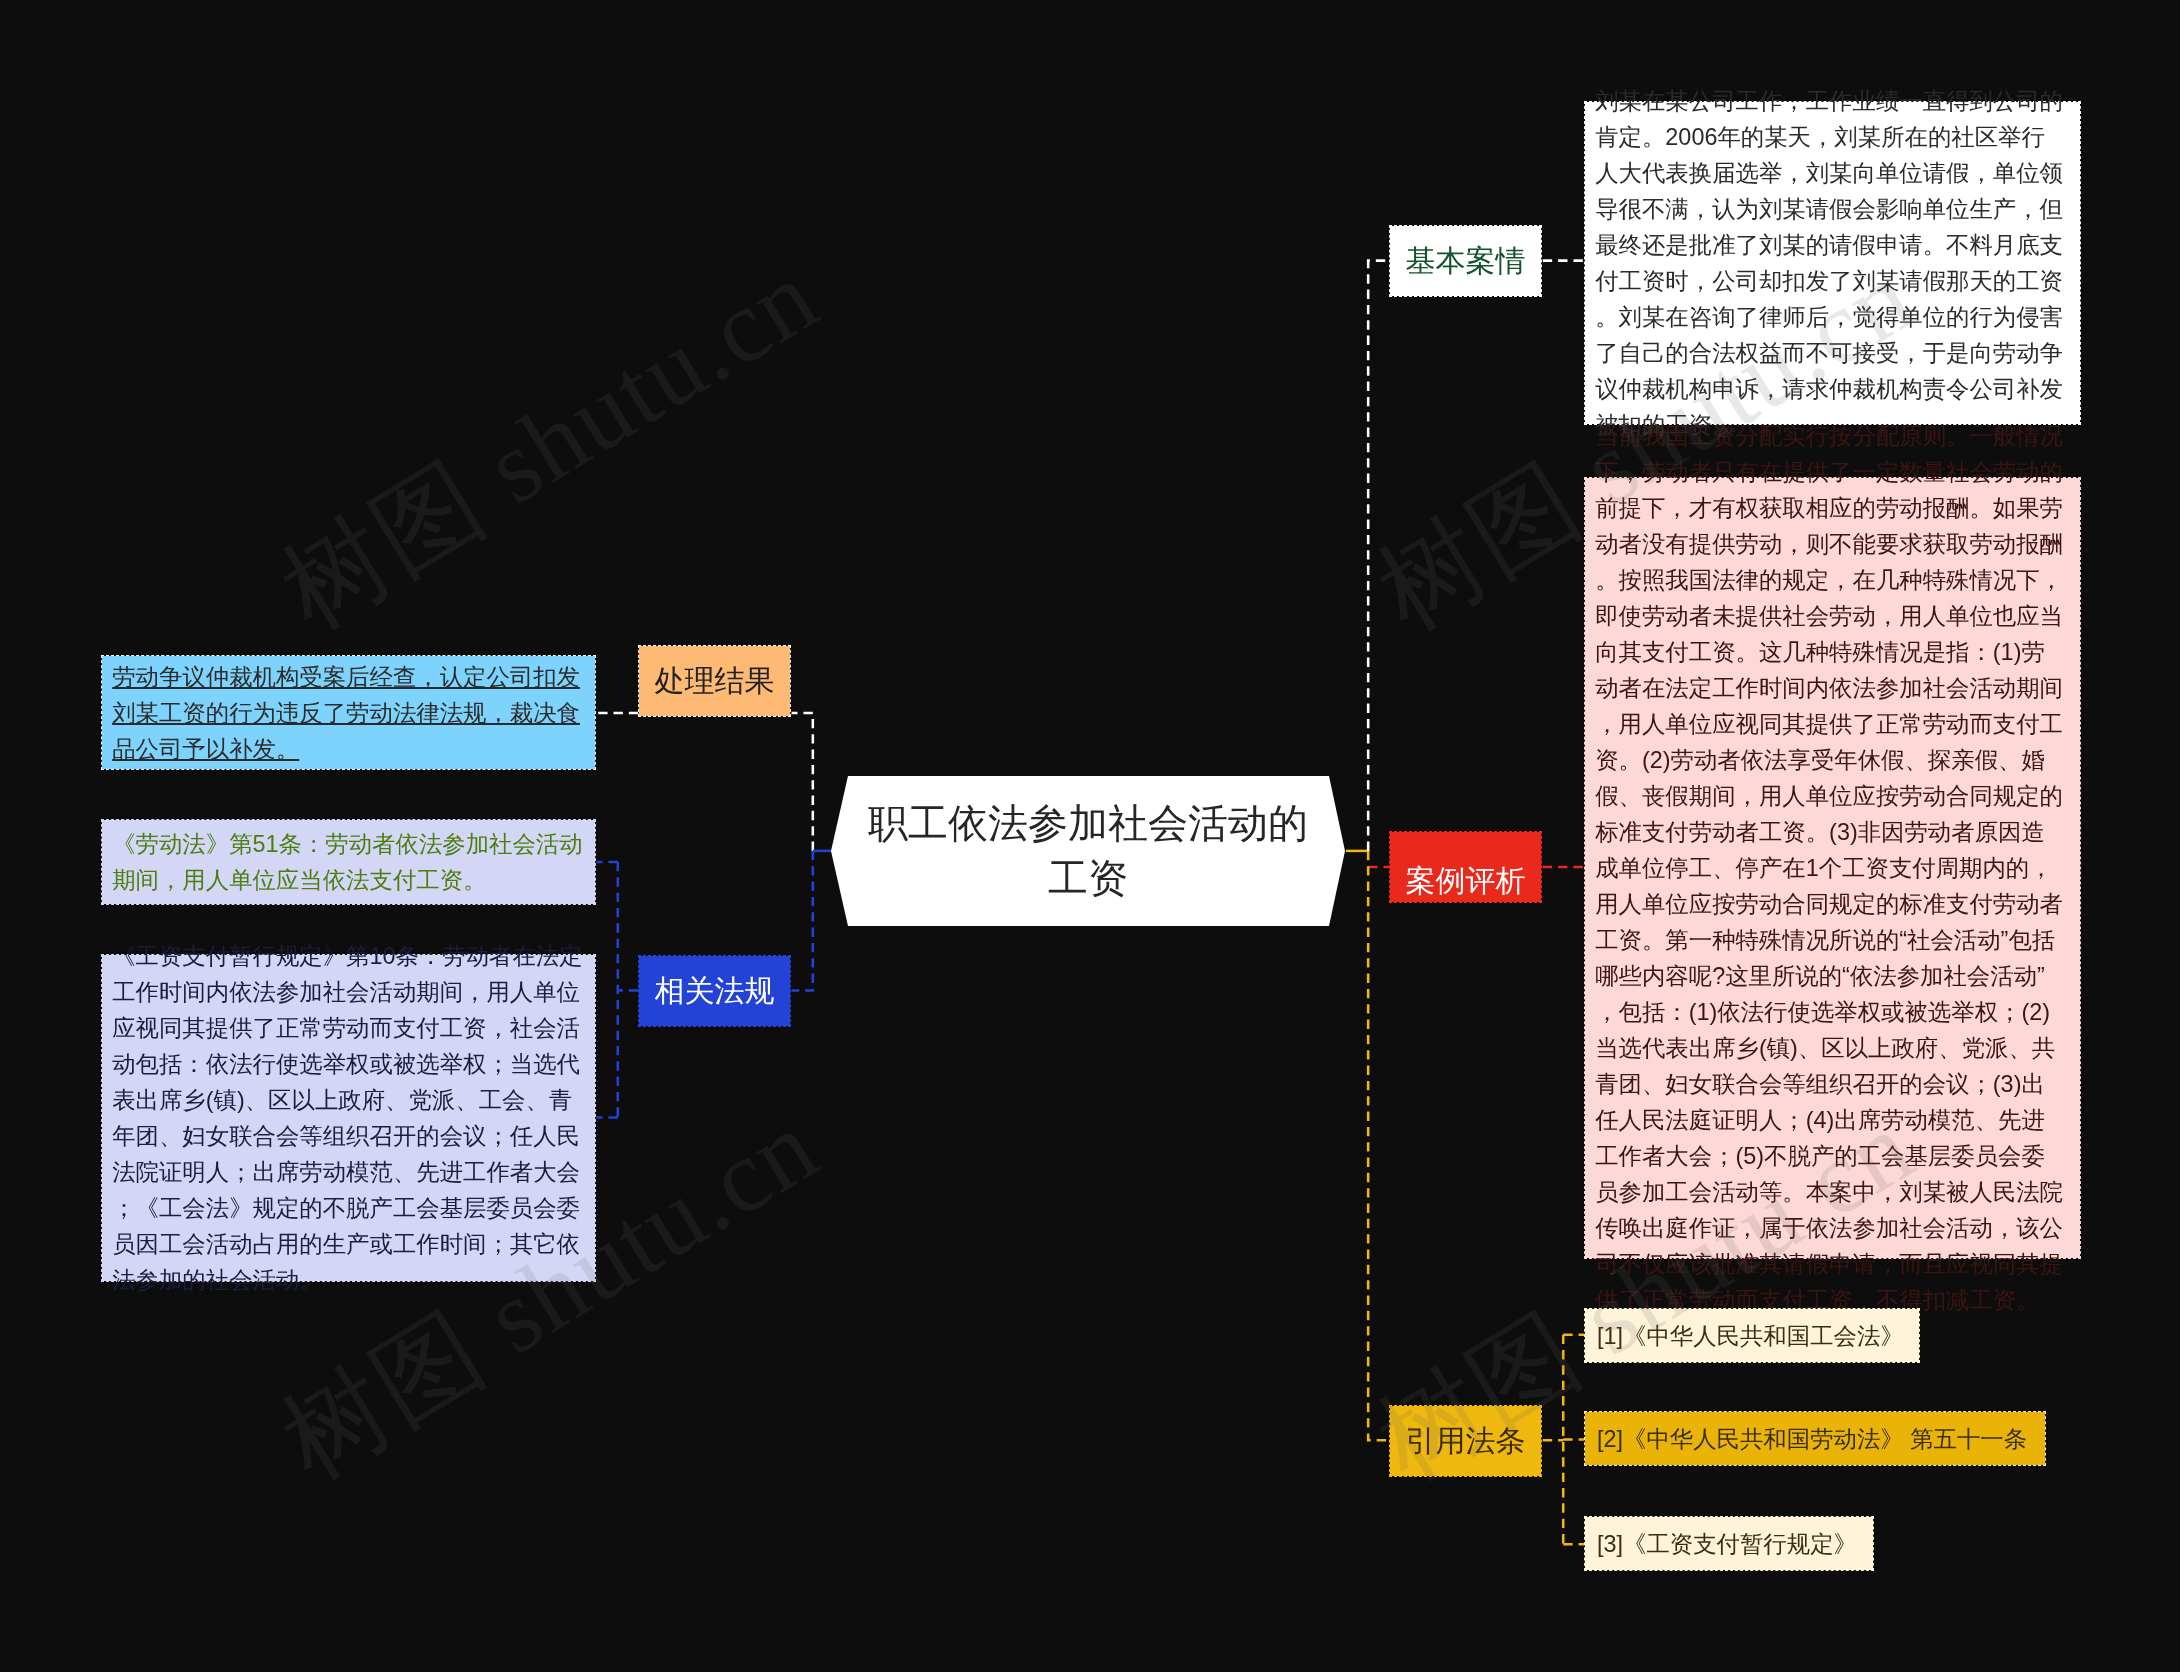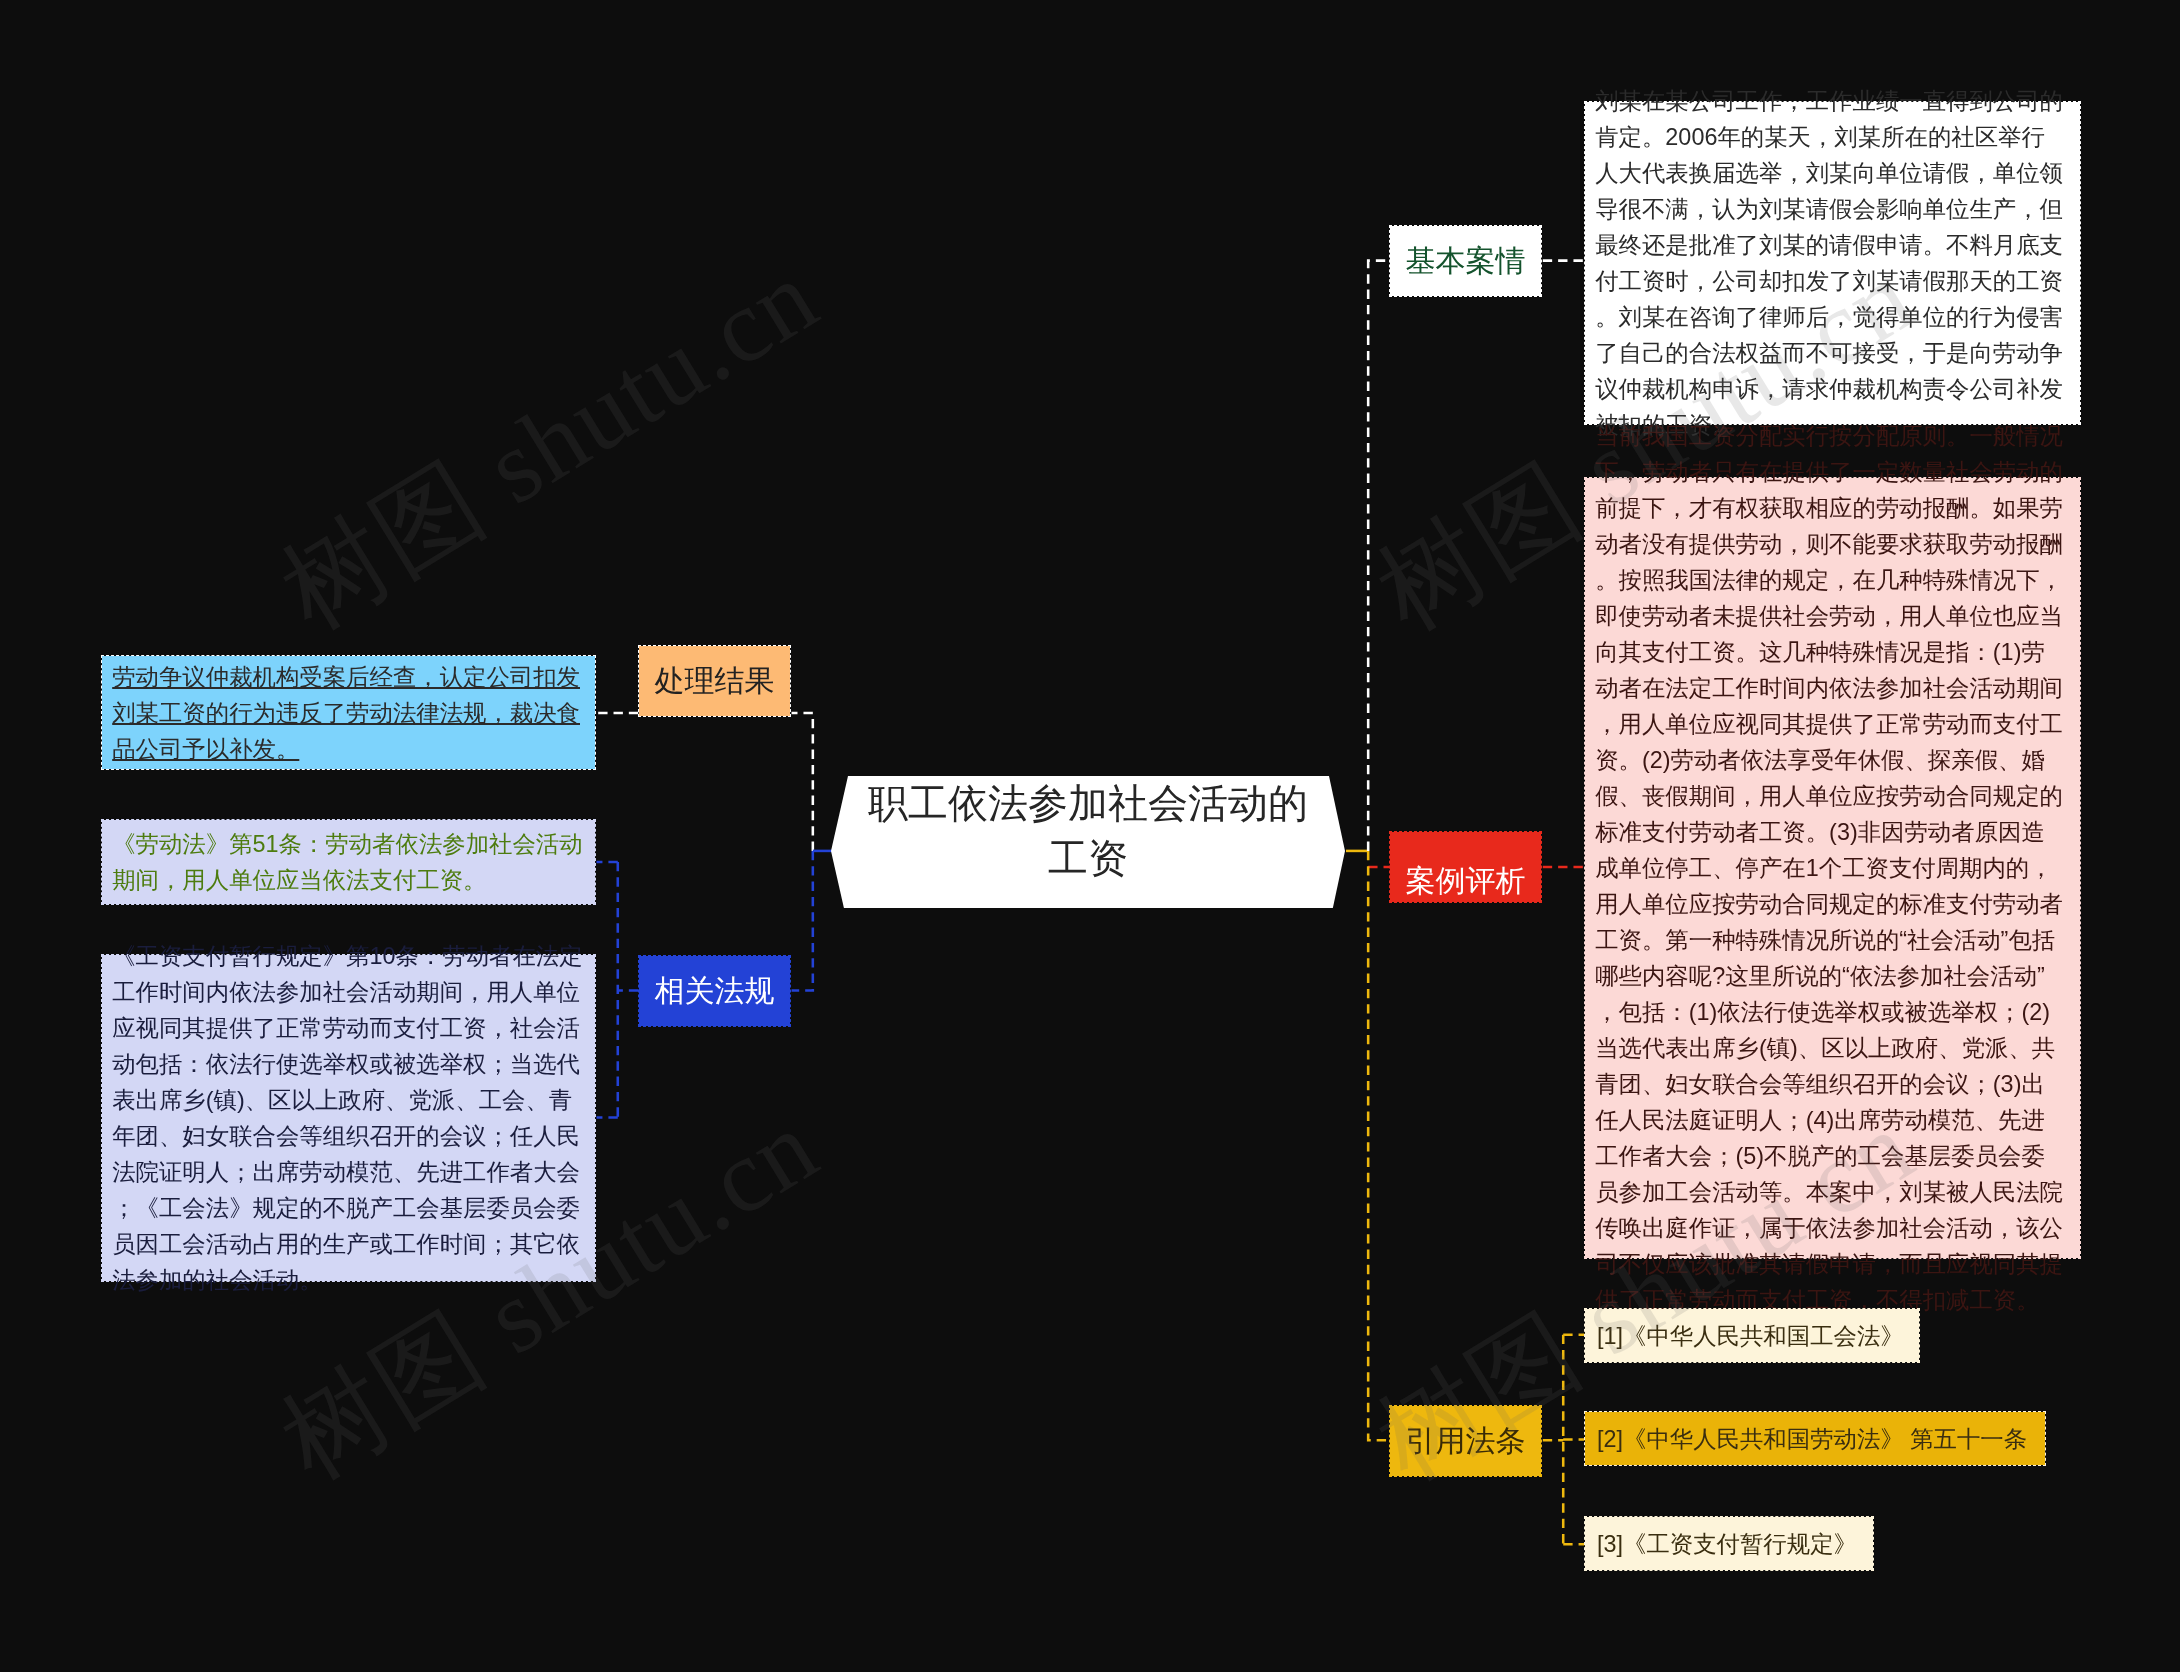--- a/index.html
+++ b/index.html
@@ -15,24 +15,24 @@
     position: absolute; left: 0; top: 0;
     width: 2181px; height: 1672px;
     z-index: 1;
   }
   .connectors path { fill: none; stroke-width: 3; }
   .connectors .dash { stroke-dasharray: 11 7; }
 
   .root-node {
     position: absolute;
     left: 831px; top: 776px;
-    width: 514px; height: 132px;
+    width: 514px; height: 150px;
     background: #ffffff;
     clip-path: polygon(17px 0, 498px 0, 514px 75px, 498px 150px, 17px 150px, 0 75px);
-    display: flex; justify-content: center;
+    display: flex; align-items: center; justify-content: center;
     z-index: 3;
     cursor: pointer;
   }
   .root-title {
     width: 460px;
     text-align: center;
     font-size: 40px;
     line-height: 55px;
     color: #262626;
     word-break: break-all;

